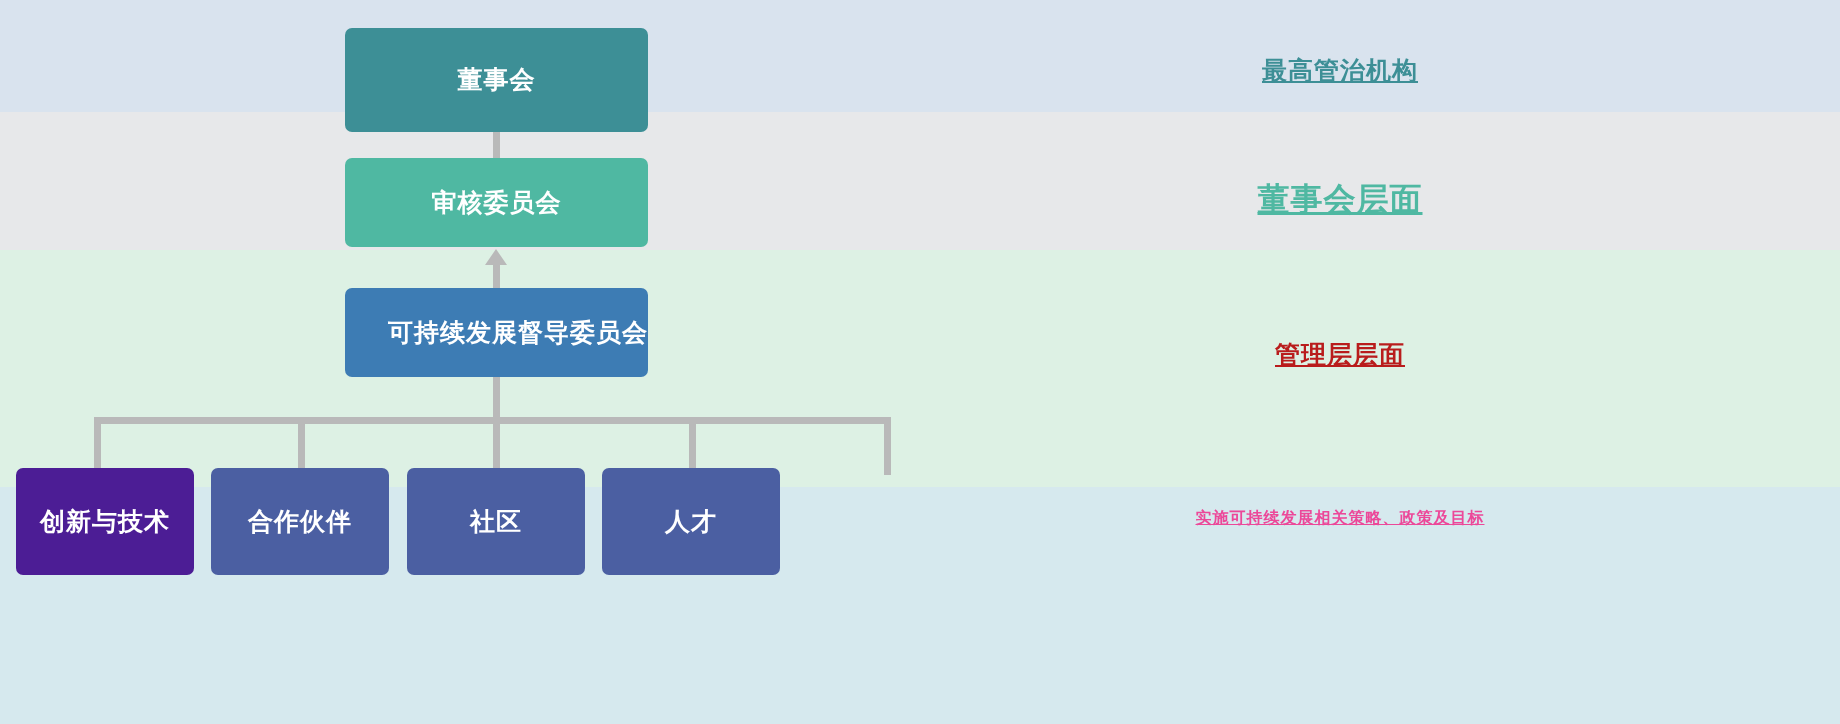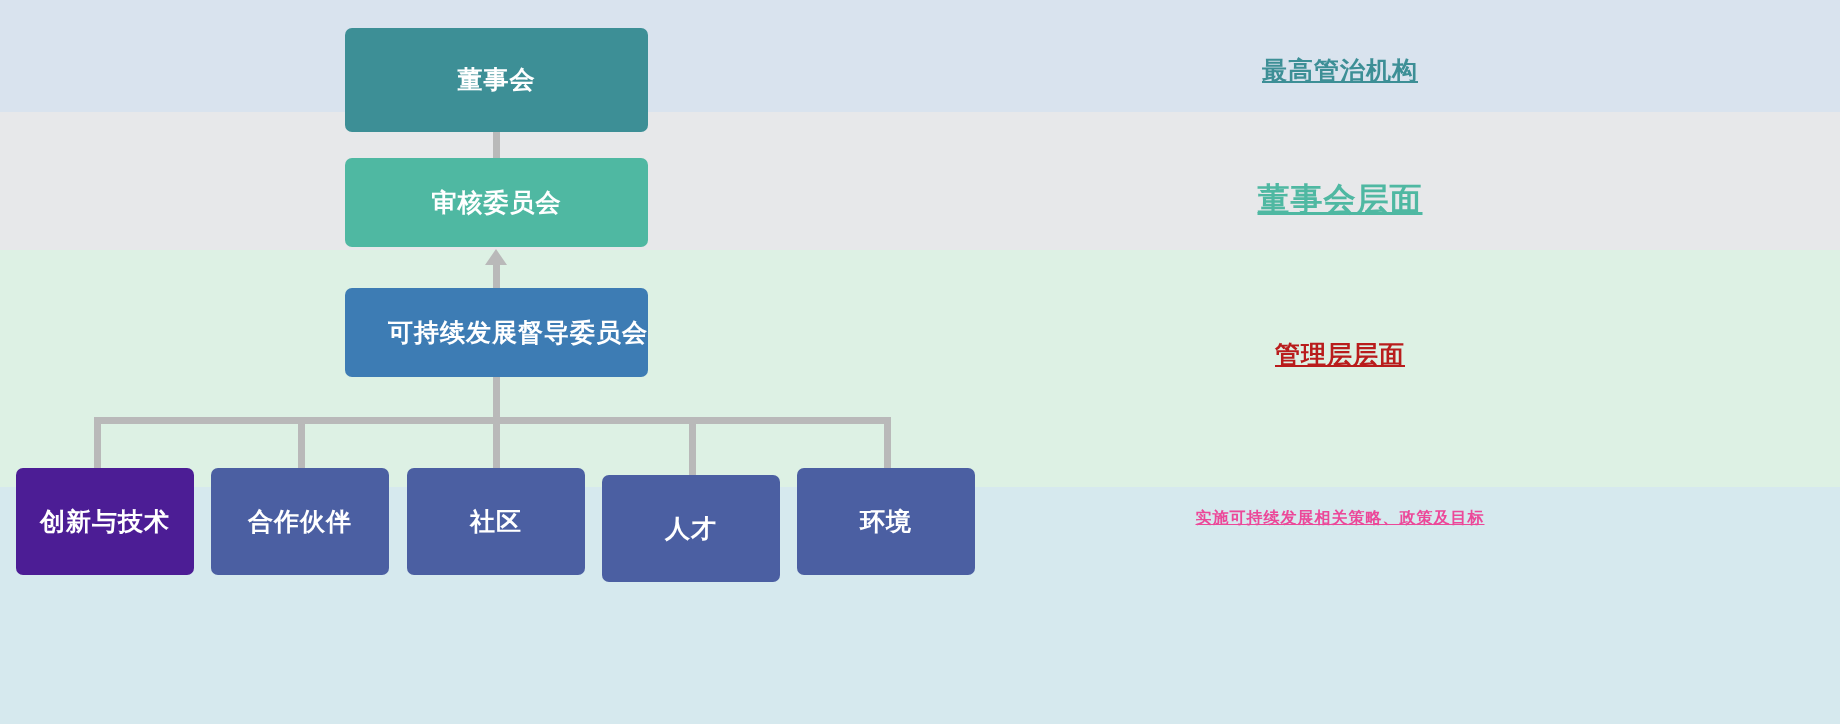--- a/index.html
+++ b/index.html
@@ -112,27 +112,24 @@
   </div>
 
   <div class="node" style="left: 211px; top: 468px; width: 178px; height: 107px; font-size: 25px; background: rgb(75, 95, 162);">
     <span>合作伙伴</span>
   </div>
 
   <div class="node" style="left: 407px; top: 468px; width: 178px; height: 107px; font-size: 25px; background: rgb(75, 95, 162);">
     <span>社区</span>
   </div>
 
-  <div class="node" style="left: 602px; top: 468px; width: 178px; height: 107px; font-size: 25px; background: rgb(75, 95, 162); margin-top: 7px;">
+  <div class="node" style="left: 602px; top: 468px; width: 178px; height: 107px; font-size: 25px; background: rgb(75, 95, 162);">
     <span>人才</span>
   </div>
 
-  <div class="node" style="left: 797px; top: 468px; width: 178px; height: 107px; font-size: 25px; background: rgb(75, 95, 162);">
-    <span>环境</span>
-  </div>
 
   <div class="band-label" style="left: 1020px; top: 54px; width: 640px; font-size: 25px; color: rgb(61, 143, 150);">最高管治机构</div>
 
   <div class="band-label" style="left: 1020px; top: 178px; width: 640px; font-size: 32px; color: rgb(79, 184, 162);">董事会层面</div>
 
   <div class="band-label" style="left: 1020px; top: 318px; width: 640px; font-size: 25px; color: #b91c1c; margin-top: 20px;">管理层层面</div>
 
   <div class="band-label" style="left: 1020px; top: 508px; width: 640px; font-size: 16px; color: #ec4899;">实施可持续发展相关策略、政策及目标</div>
 
 </div>

